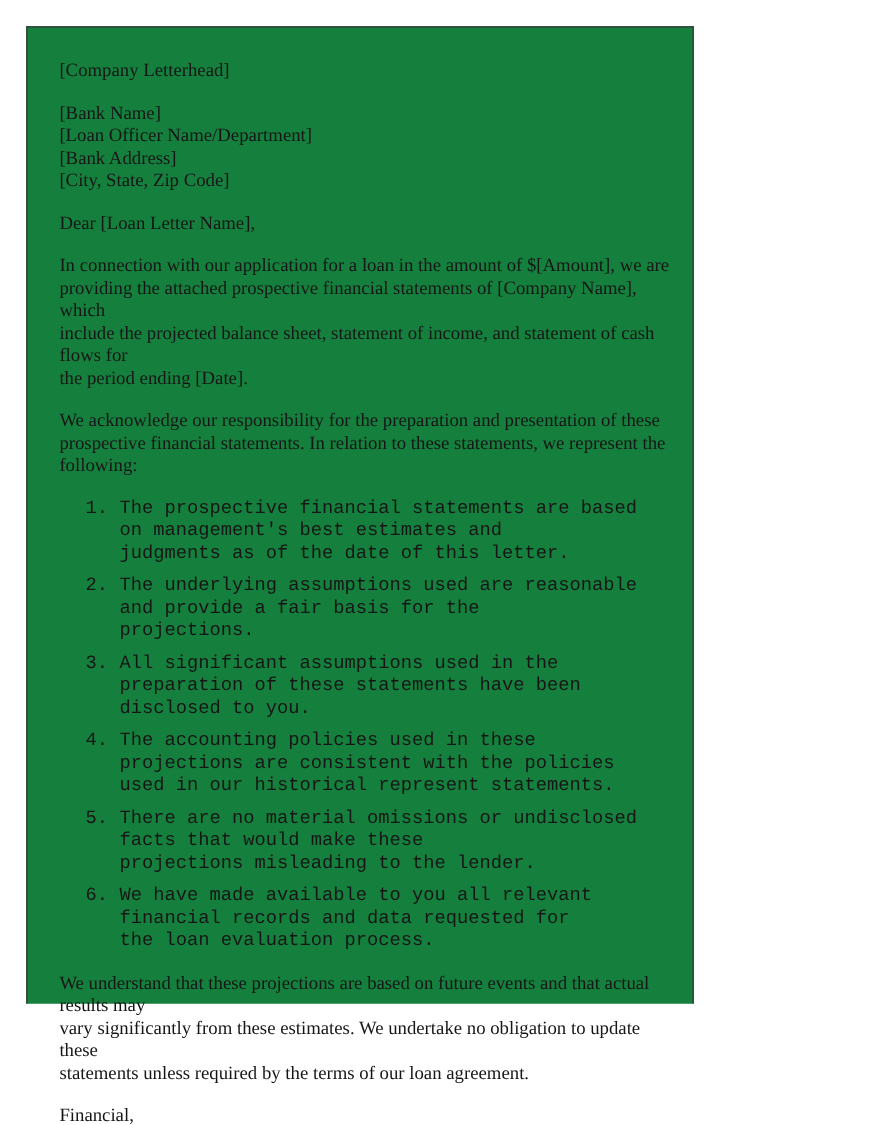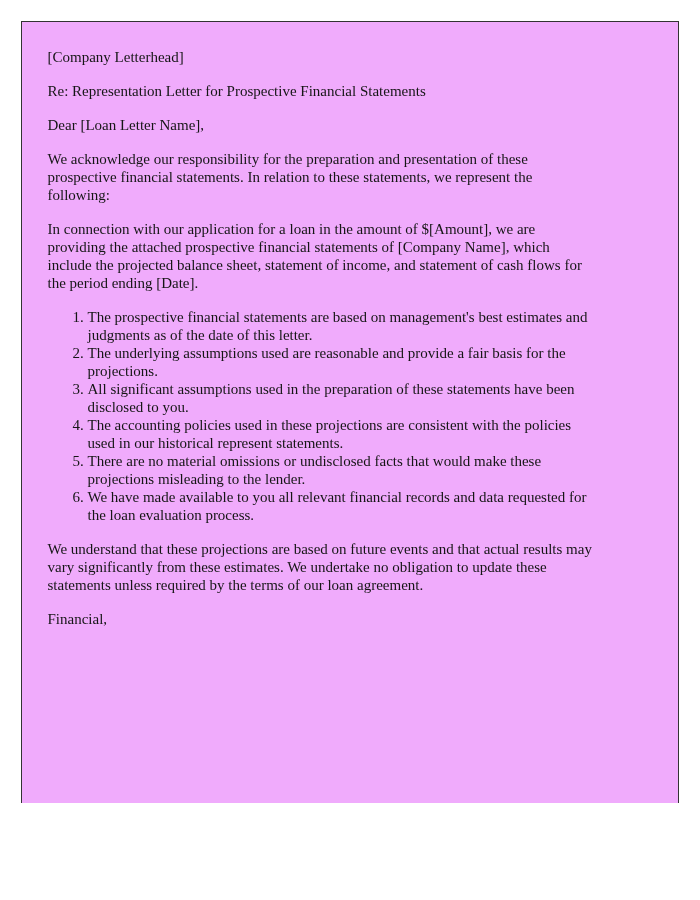--- a/index.html
+++ b/index.html
@@ -13,70 +13,74 @@
     background: #ffffff;
     color: #161616;
     font-family: "Liberation Serif", "DejaVu Serif", serif;
     position: relative;
     overflow: hidden;
   }
   .letter-frame {
     position: absolute;
     left: 21px;
     top: 21px;
-    width: 658px;
+    width: 534px;
     height: 782px;
     box-sizing: border-box;
     border-top: 1.5px solid #333333;
     border-left: 1.5px solid #333333;
     border-right: 1.5px solid #333333;
     border-bottom: none;
     padding: 10px 14px 0 25.5px;
-    background: #f0abfc;
+    background: #15803d;
   }
   .letter-frame p {
     margin: 16px 0;
     font-size: 15px;
     line-height: 18px;
   }
   .letter-frame ol {
     margin: 16px 0;
     padding-left: 40px;
     font-size: 15px;
     line-height: 18px;
   }
   .letter-frame li {
-    margin: 0;
+    margin: 8px;
     padding: 0;
+    font-family: Liberation Mono, monospace;
   }
   .pre {
     white-space: pre-line;
   }
 </style>
 </head>
 <body>
 
 <div class="letter-frame">
 
   <p>[Company Letterhead]</p>
 
 
+  <p class="pre">[Bank Name]
+[Loan Officer Name/Department]
+[Bank Address]
+[City, State, Zip Code]</p>
 
-  <p>Re: Representation Letter for Prospective Financial Statements</p>
 
   <p>Dear [Loan Letter Name],</p>
-
-  <p class="pre">We acknowledge our responsibility for the preparation and presentation of these
-prospective financial statements. In relation to these statements, we represent the
-following:</p>
 
   <p class="pre">In connection with our application for a loan in the amount of $[Amount], we are
 providing the attached prospective financial statements of [Company Name], which
 include the projected balance sheet, statement of income, and statement of cash flows for
 the period ending [Date].</p>
+
+  <p class="pre">We acknowledge our responsibility for the preparation and presentation of these
+prospective financial statements. In relation to these statements, we represent the
+following:</p>
 
   <ol>
     <li class="pre">The prospective financial statements are based on management's best estimates and
 judgments as of the date of this letter.</li>
     <li class="pre">The underlying assumptions used are reasonable and provide a fair basis for the
 projections.</li>
     <li class="pre">All significant assumptions used in the preparation of these statements have been
 disclosed to you.</li>
     <li class="pre">The accounting policies used in these projections are consistent with the policies
 used in our historical represent statements.</li>

